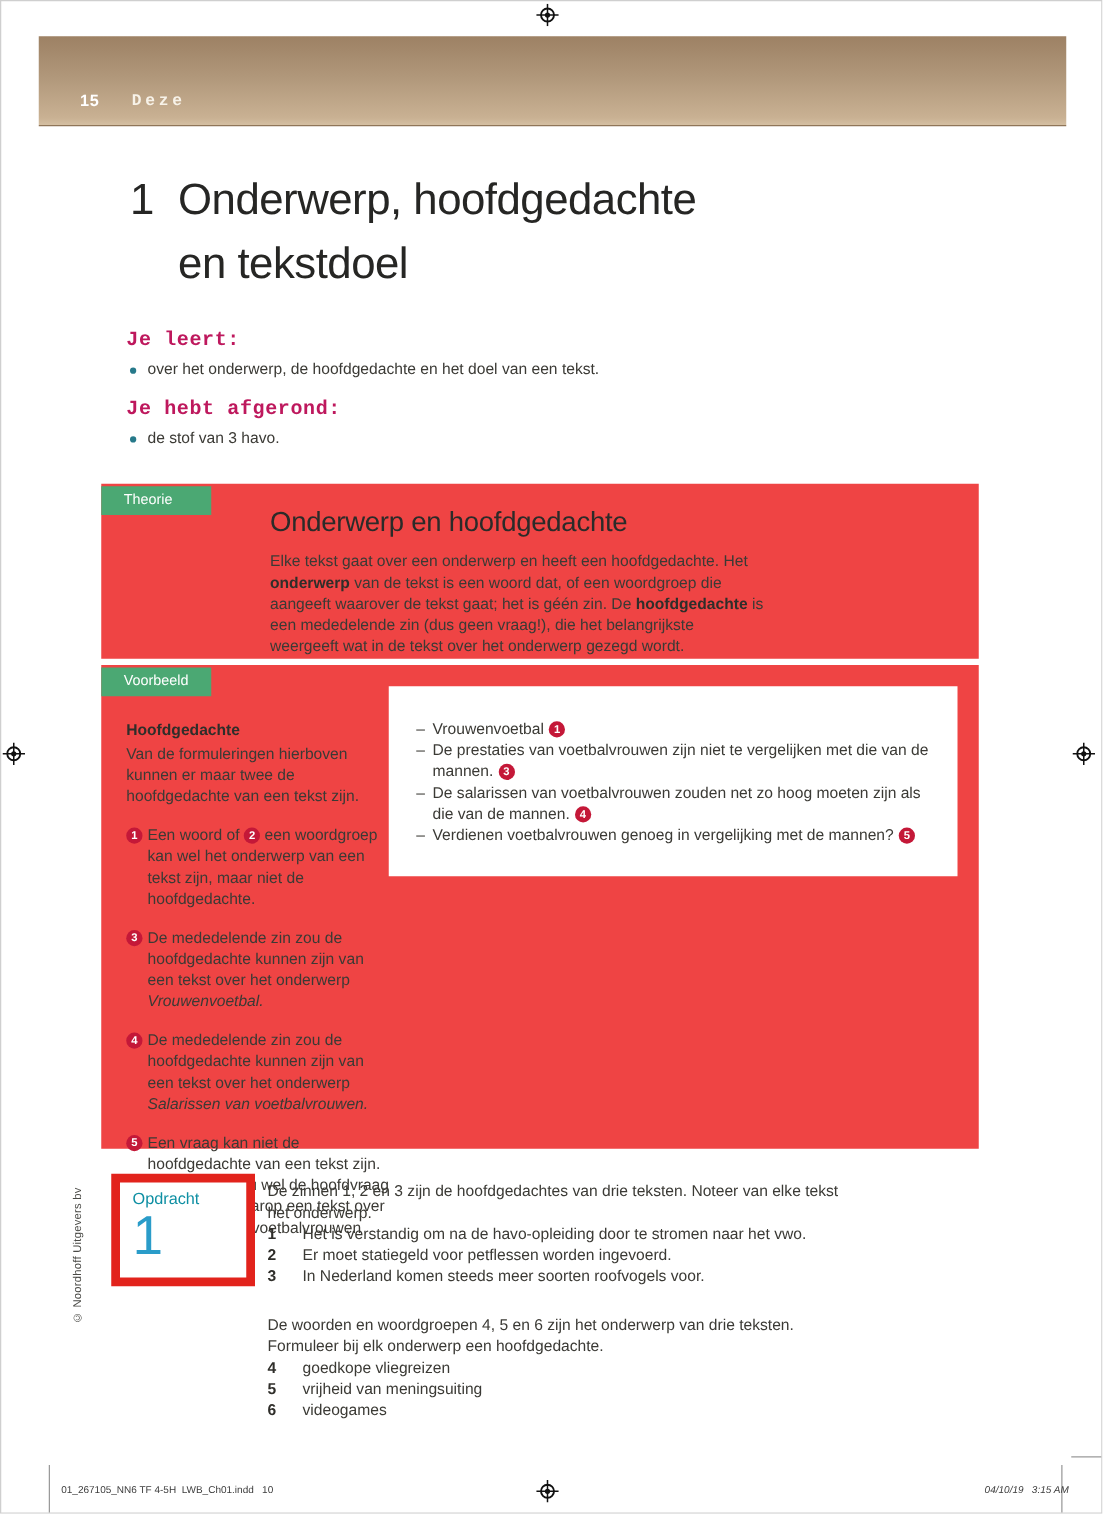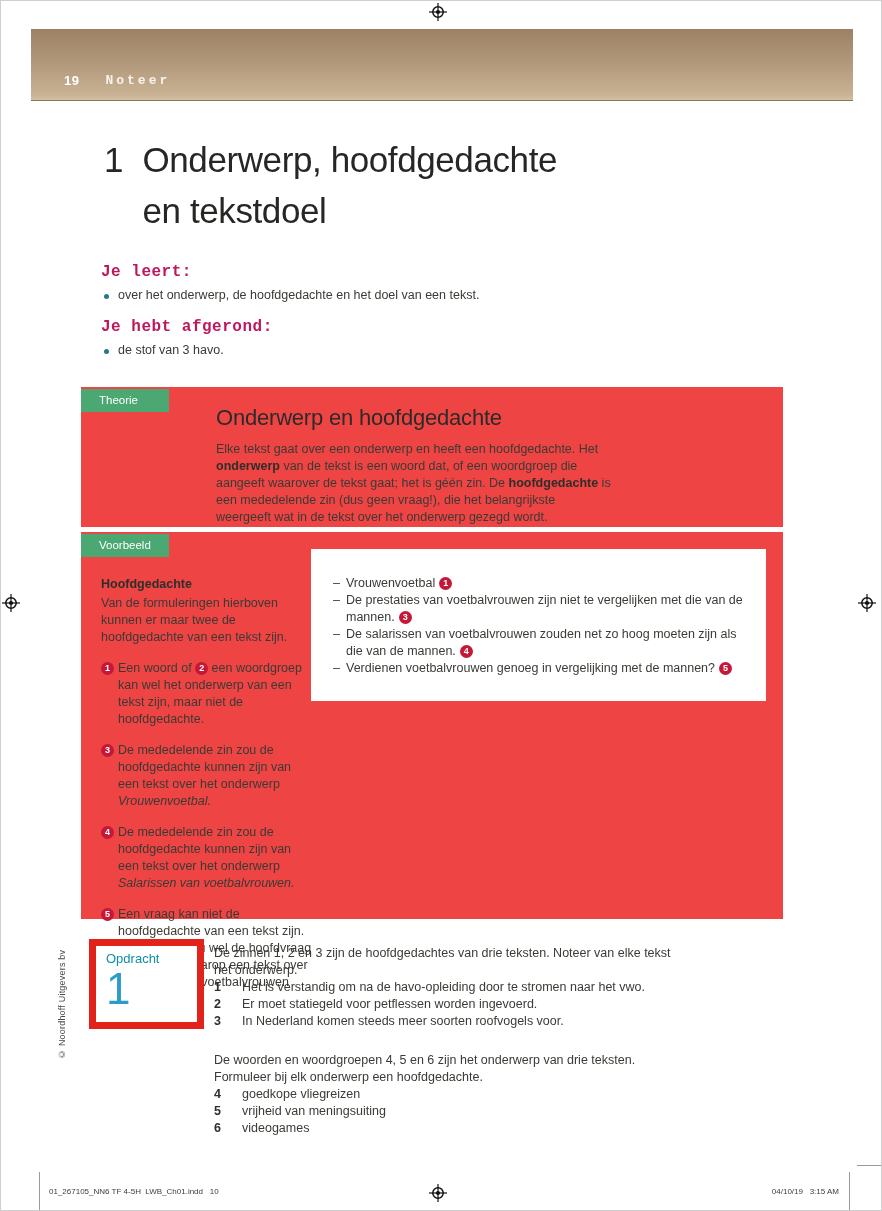--- a/index.html
+++ b/index.html
@@ -87,21 +87,21 @@
   .assign-intro { margin-bottom:0; }
   .assign-list { margin-top:0; }
   .assign-li { display:flex; }
   .assign-li .n { flex:0 0 28px; font-weight:bold; color:#2f2e2a; }
   .assign-gap { height:22px; }
 
   
   .cropline-v { position:absolute; width:1px; background:#9a9a9a; }
   .cropline-h { position:absolute; height:1px; background:#9a9a9a; }
   .footer-left  { position:absolute; left:48px;  top:1186px; font-size:8px; color:#3c3c3c; white-space:pre; }
-  .footer-right { position:absolute; right:42px; top:1186px; font-size:8px; color:#3c3c3c; white-space:pre; }
+  .footer-right { position:absolute; right:26px; top:1186px; font-size:8px; color:#3c3c3c; white-space:pre;font-style:italic; }
 </style>
 </head>
 <body>
 
 <div class="page">
 
   <div class="regmark" style="left:428px; top:2px;">
     <svg width="18" height="18">
         <line x1="9" y1="0" x2="9" y2="18" stroke="#111" stroke-width="1.2"></line>
         <line x1="0" y1="9" x2="18" y2="9" stroke="#111" stroke-width="1.2"></line>
@@ -128,22 +128,22 @@
   <div class="regmark" style="left:428px; top:1183px;">
     <svg width="18" height="18">
         <line x1="9" y1="0" x2="9" y2="18" stroke="#111" stroke-width="1.2"></line>
         <line x1="0" y1="9" x2="18" y2="9" stroke="#111" stroke-width="1.2"></line>
         <circle cx="9" cy="9" r="5.2" fill="none" stroke="#111" stroke-width="1.5"></circle>
         <circle cx="9" cy="9" r="2.1" fill="#111"></circle>
       </svg>
   </div>
 
   <div class="chapter-bar">
-    <span class="pagenum">19</span>
-    <span class="section">Noteer</span>
+    <span class="pagenum">15</span>
+    <span class="section">Deze</span>
   </div>
 
   <div class="chapter-title">
     <span class="cnumber">1</span>
     <div class="lines">
       <div>Onderwerp, hoofdgedachte</div>
       <div>en tekstdoel</div>
     </div>
   </div>
 

